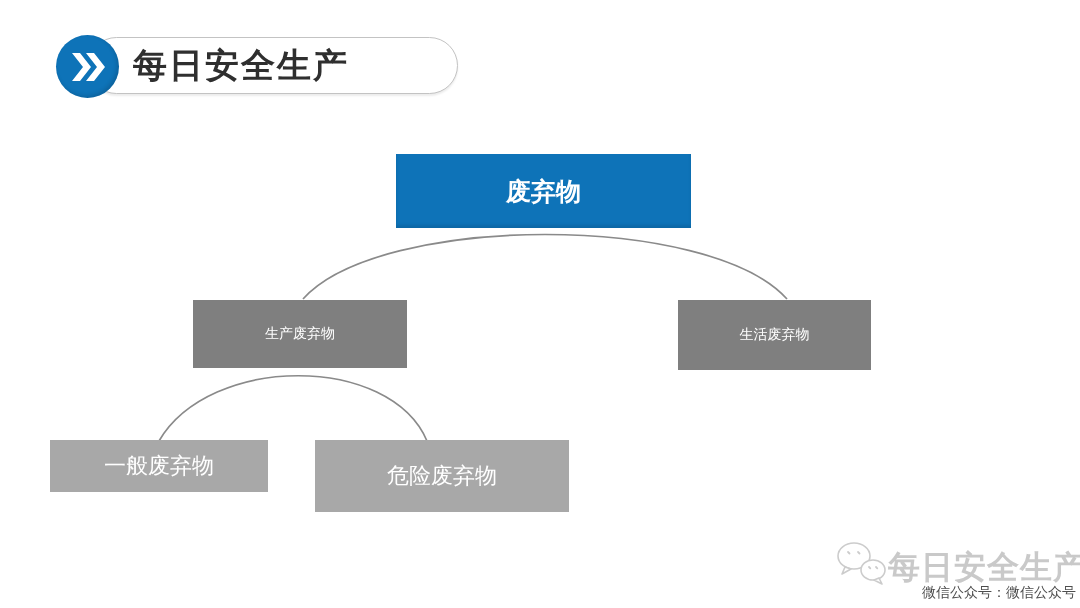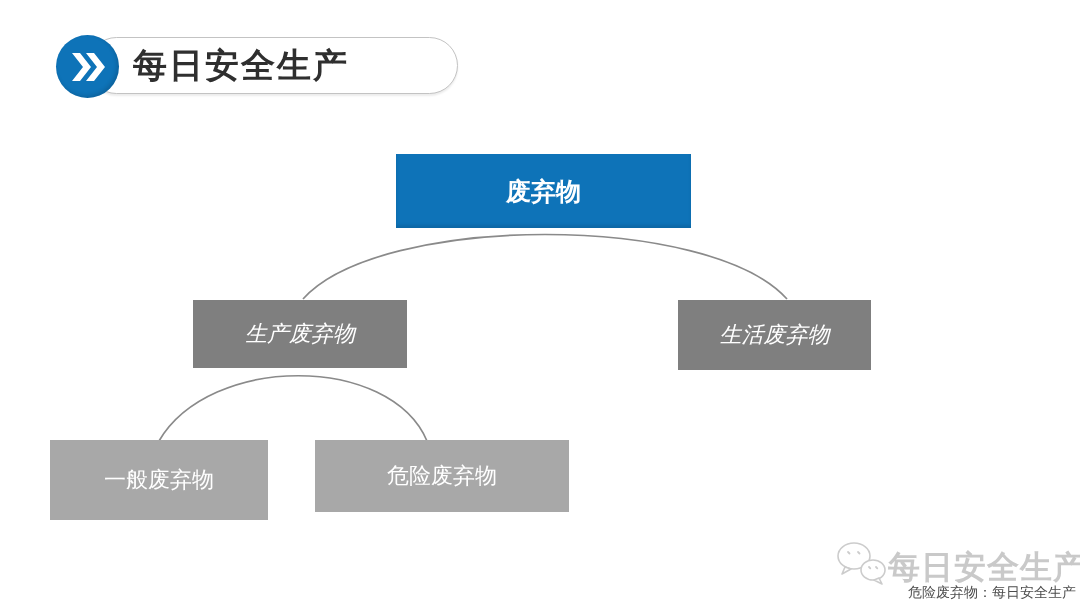--- a/index.html
+++ b/index.html
@@ -70,30 +70,29 @@
     box-sizing:border-box;
   }
   .node-root{
     left:396px;top:154px;width:295px;height:74px;
     background:var(--accent-blue);
     font-weight:bold;font-size:25px;
     box-shadow:inset 0 -3px 3px rgba(0,0,0,0.10);
   }
   .node-l1{
     background:var(--node-gray);
-    font-size:22px;
-    font-style:italic;
+    font-size:14px;
   }
   .node-prod{left:193px;top:300px;width:214px;height:68px;}
   .node-life{left:678px;top:300px;width:193px;height:70px;}
   .node-l2{
     background:var(--node-light-gray);
     font-size:22px;
   }
-  .node-general{left:50px;top:440px;width:218px;height:80px;}
+  .node-general{left:50px;top:440px;width:218px;height:52px;}
   .node-hazard{left:315px;top:440px;width:254px;height:72px;}
   .wm-icon{position:absolute;left:833px;top:540px;width:56px;height:48px;}
   .wm-logo-text{
     position:absolute;left:888px;top:546px;
     font-size:32px;font-weight:bold;
     color:var(--watermark-gray);
     letter-spacing:1px;white-space:nowrap;
   }
   .wm-caption{
     position:absolute;top:584px;right:4px;
@@ -150,15 +149,15 @@
       <path d="M46 38 L49 44 L41 40 Z" stroke-linejoin="round"></path>
     </g>
     <g stroke="#cccccc" stroke-width="1.8" stroke-linecap="round">
       <line x1="15" y1="12" x2="16.5" y2="13.5"></line>
       <line x1="25" y1="12" x2="26.5" y2="13.5"></line>
       <line x1="36" y1="27" x2="37.3" y2="28.3"></line>
       <line x1="43" y1="27" x2="44.3" y2="28.3"></line>
     </g>
   </svg>
   <div class="wm-logo-text">每日安全生产</div>
-  <div class="wm-caption">危险废弃物：每日安全生产</div>
+  <div class="wm-caption">微信公众号：微信公众号</div>
 
 </div>
 
 </body></html>

